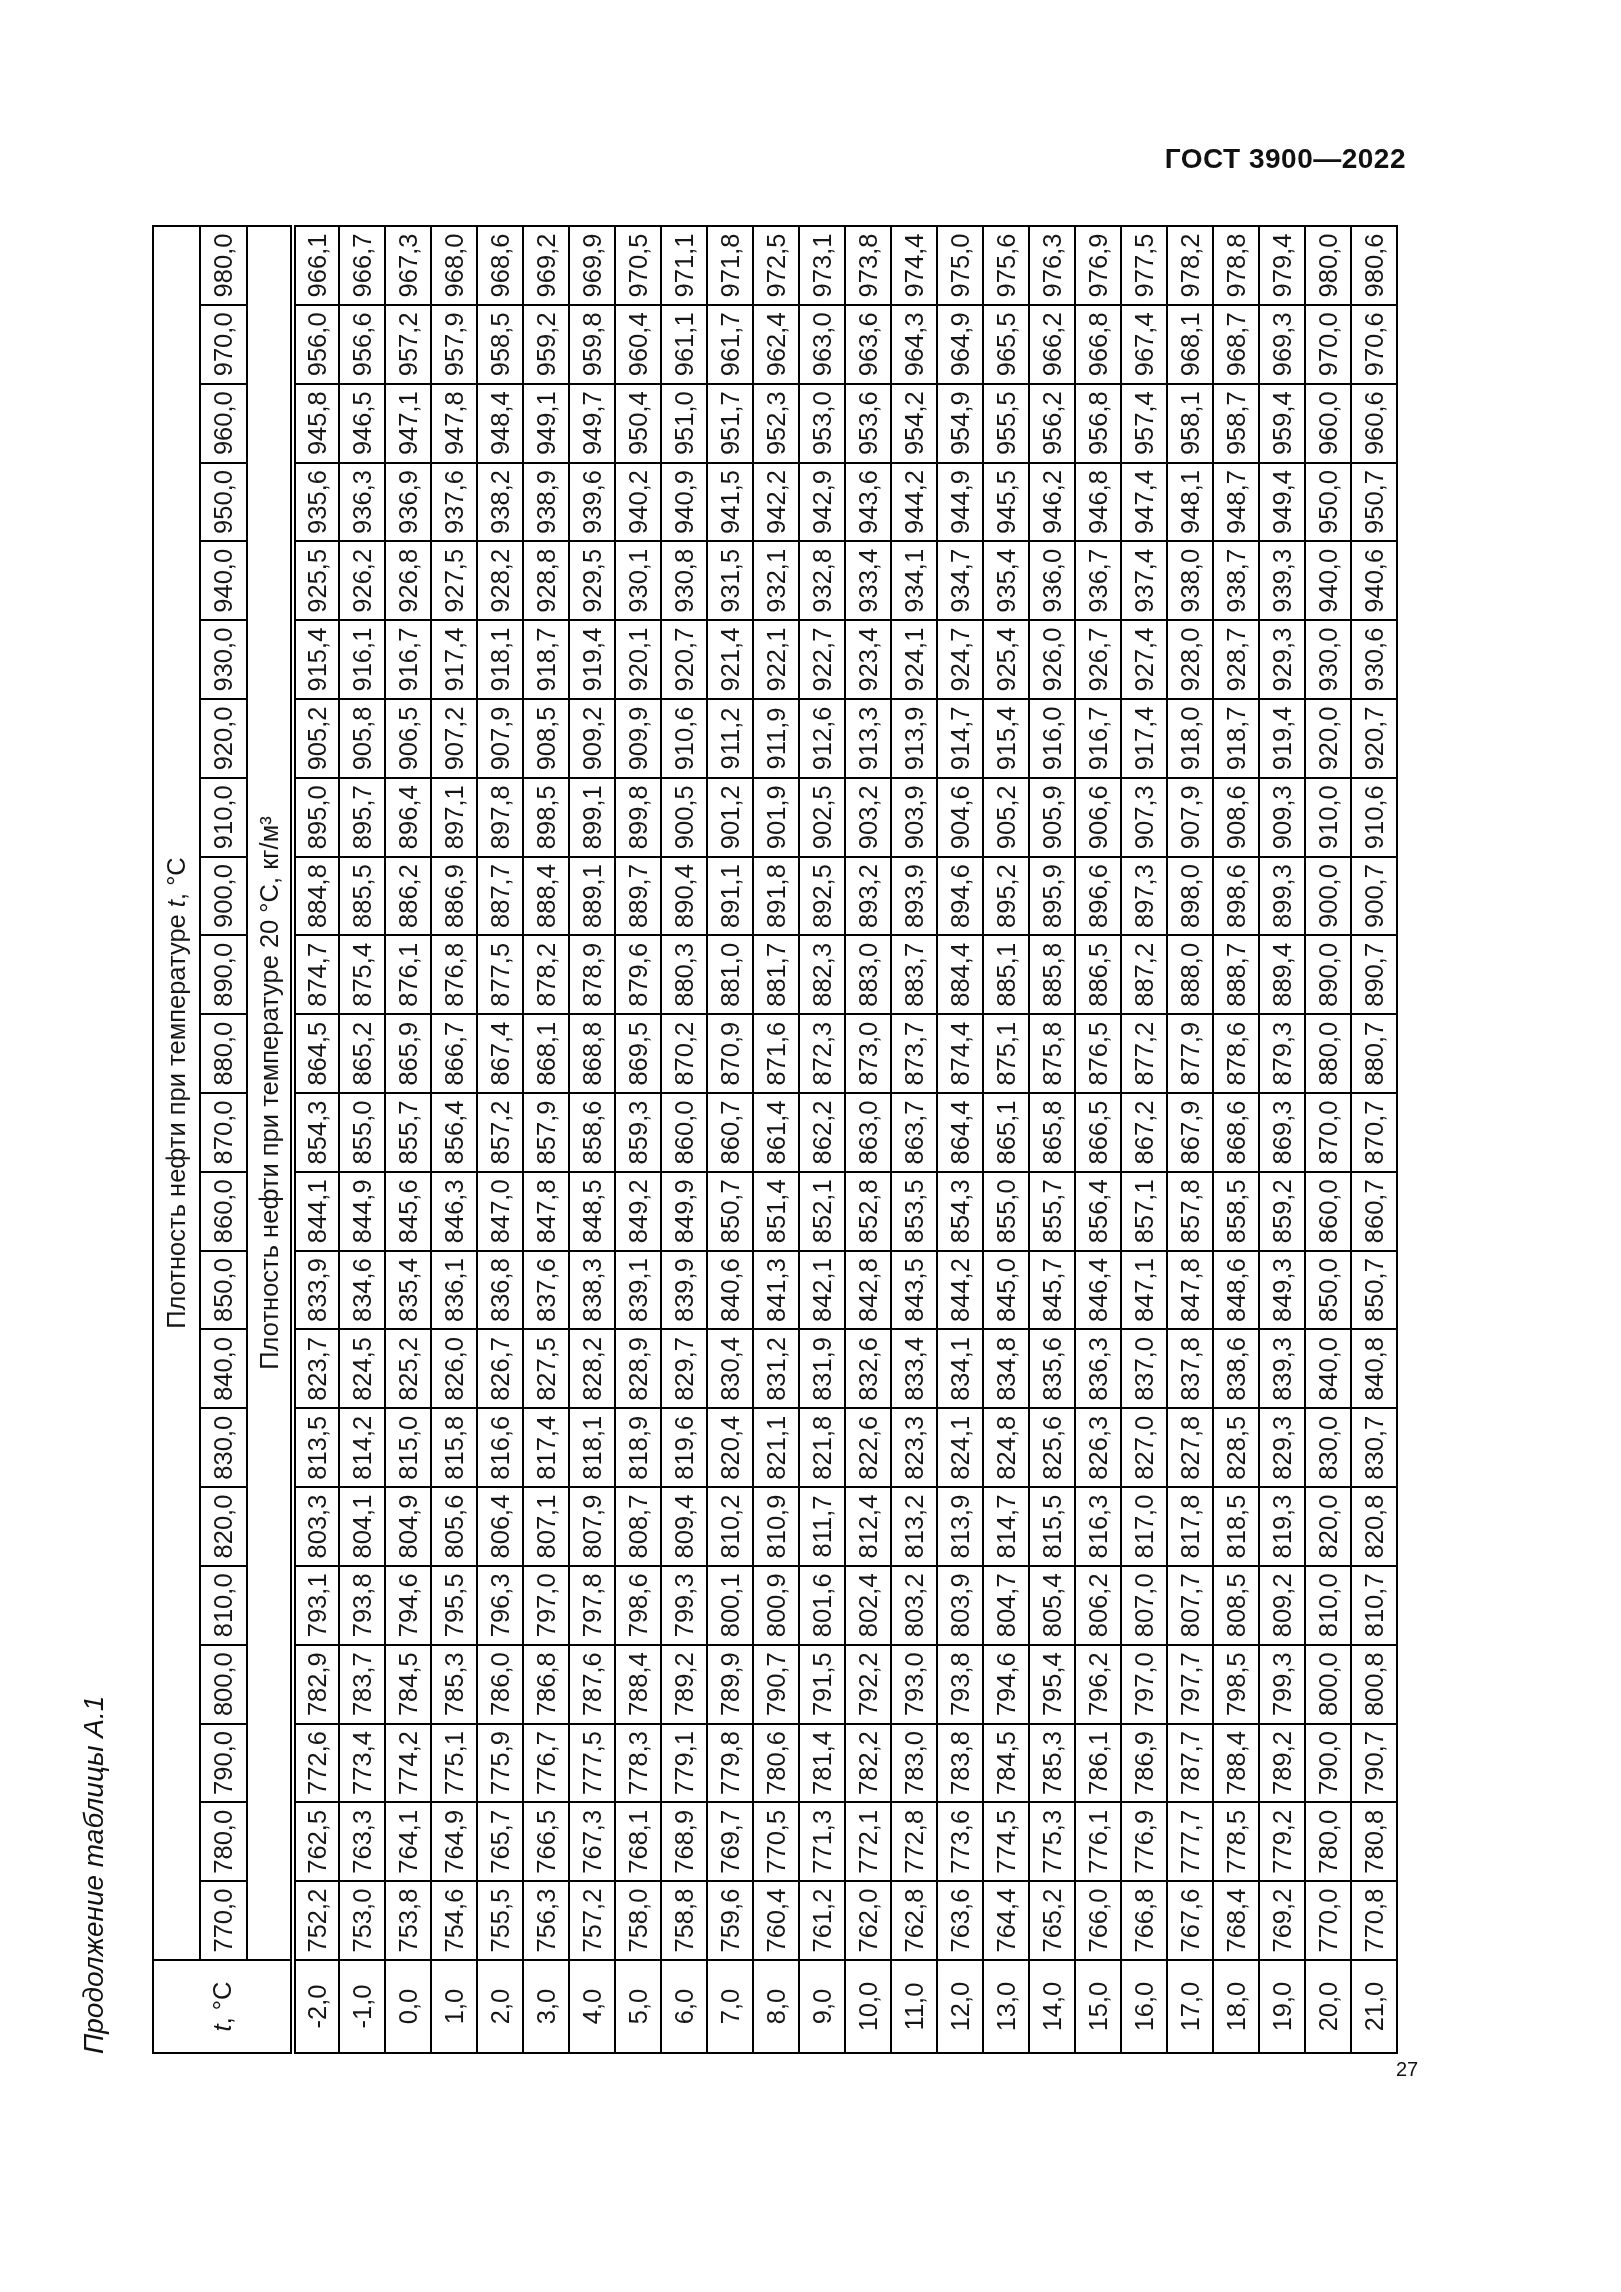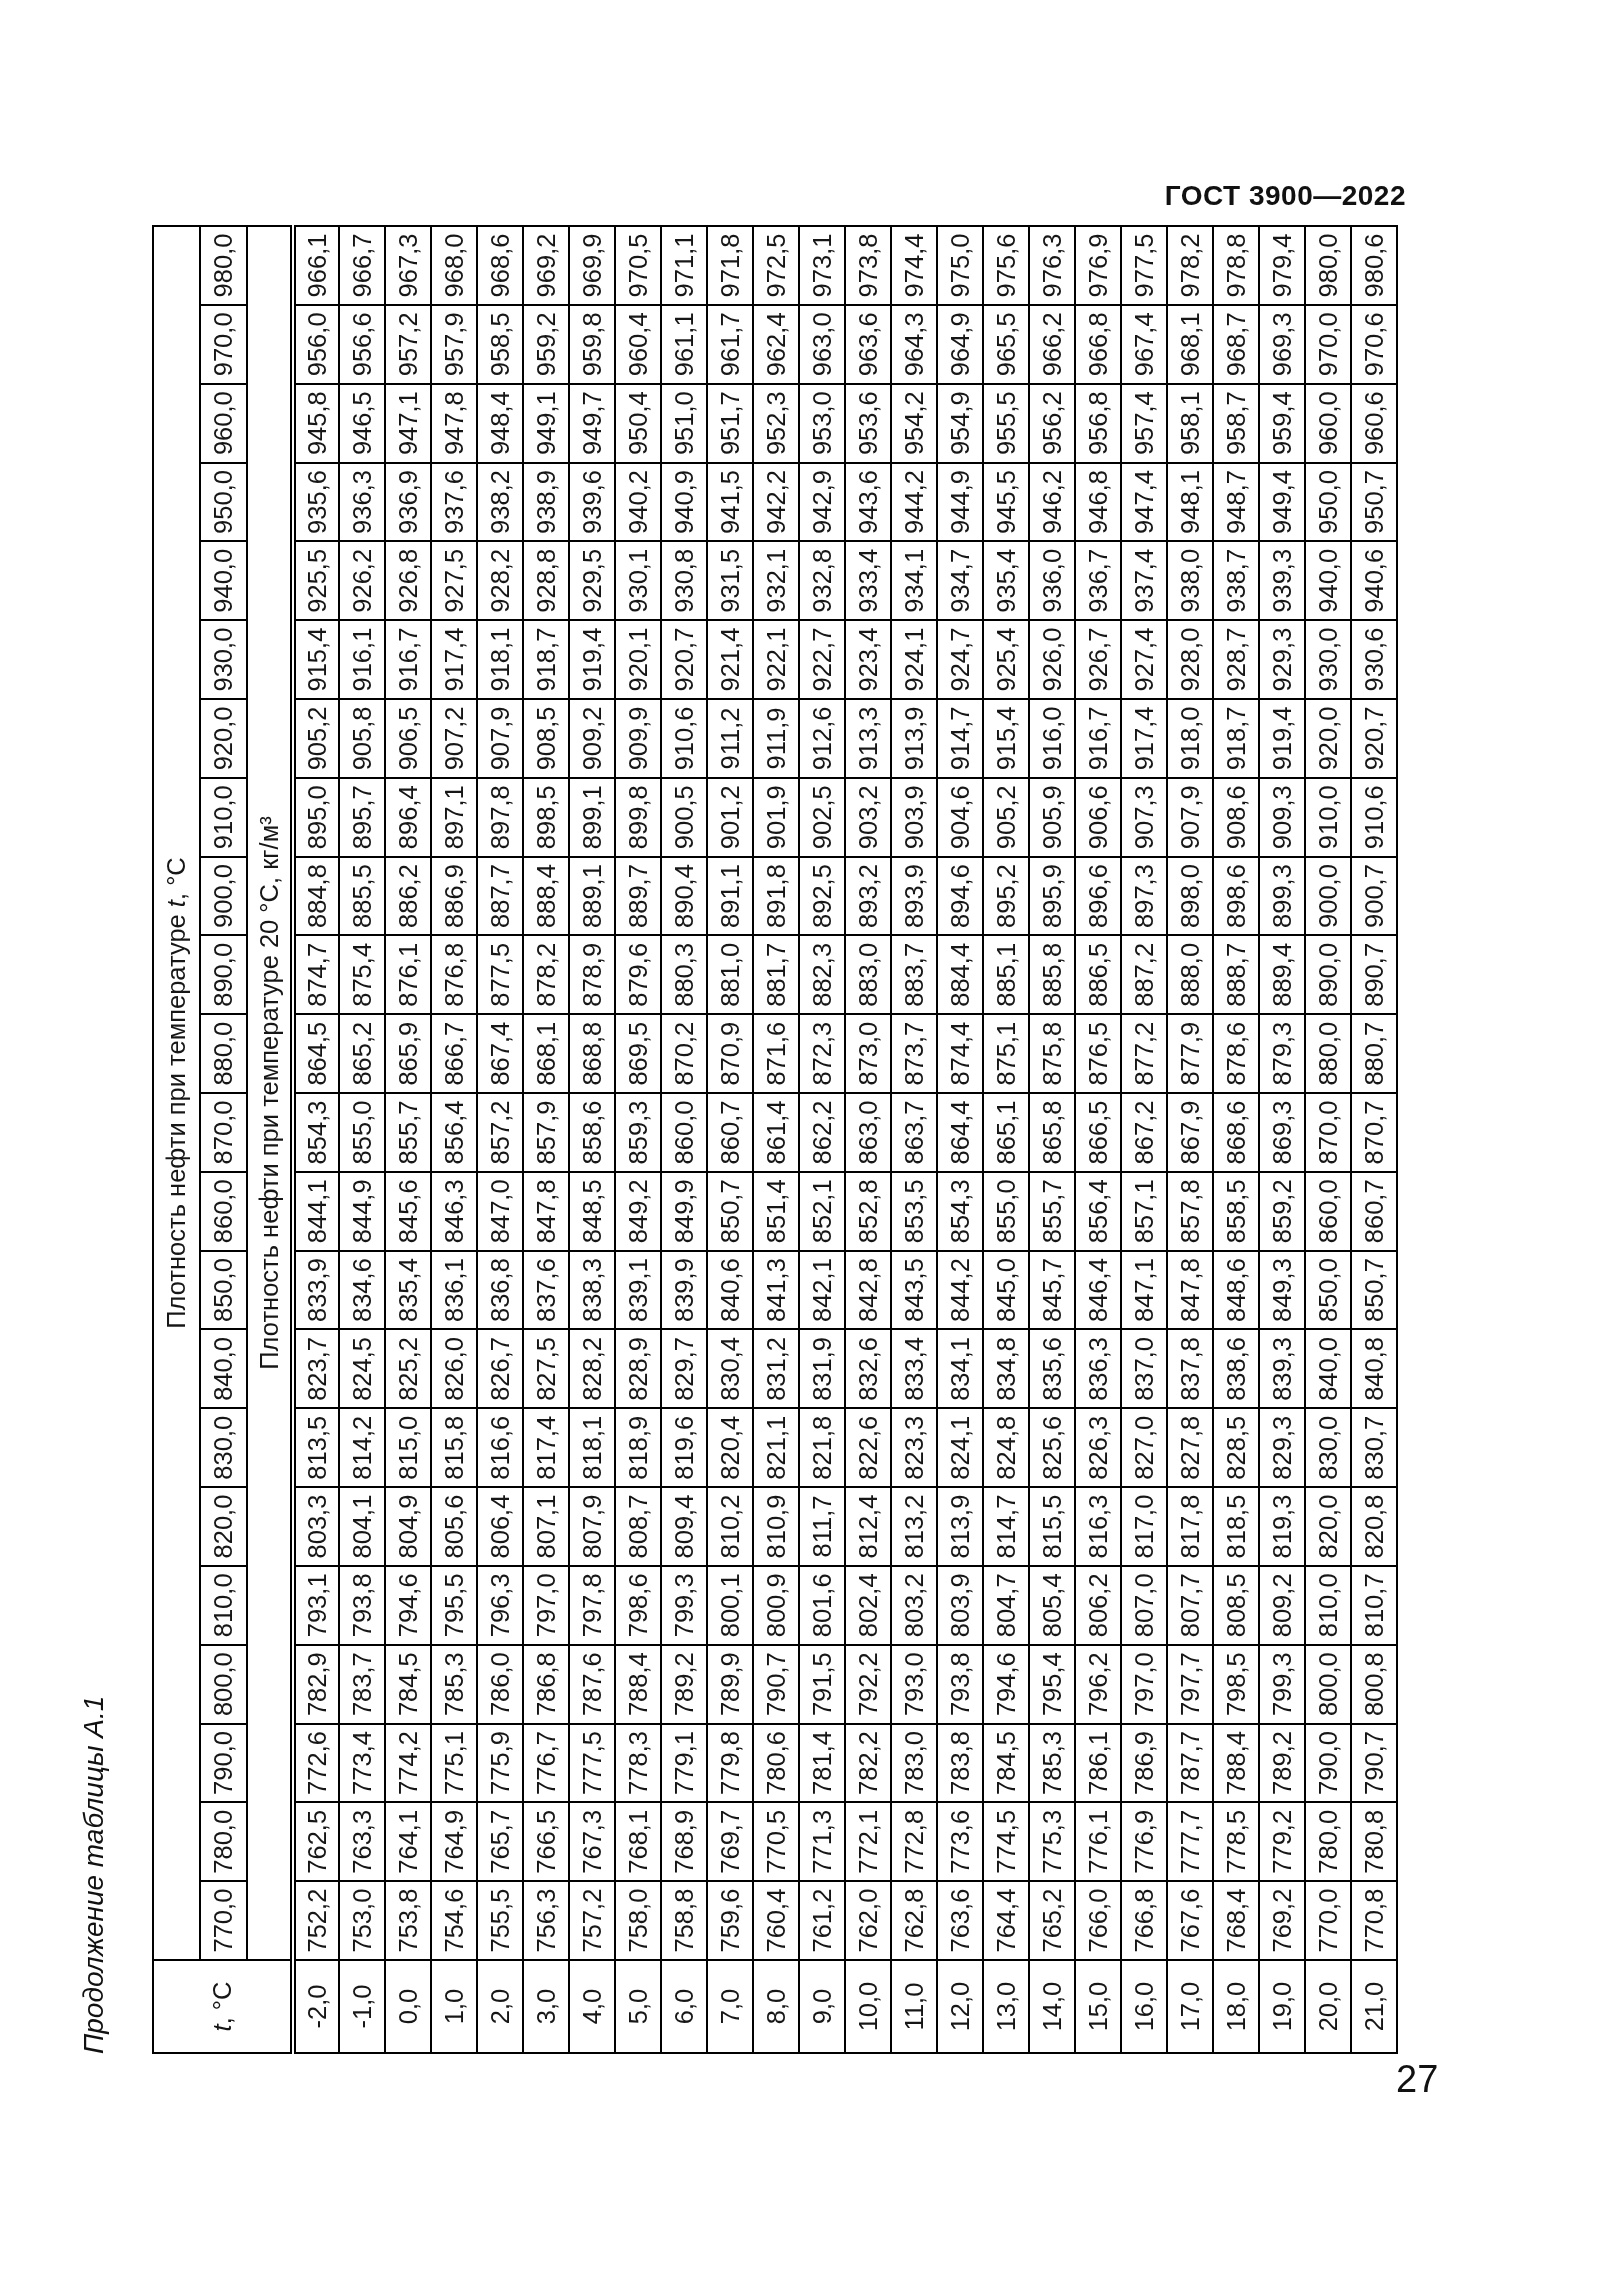--- a/index.html
+++ b/index.html
@@ -2,28 +2,28 @@
 <html><head>
 <meta charset="utf-8">
 <style>
   html,body{margin:0;padding:0;}
   body{
     width:1621px;height:2293px;position:relative;background:#ffffff;
     font-family:"Liberation Sans", sans-serif;color:#111;overflow:hidden;
   }
   .gost-header{
     position:absolute;left:0;top:143px;width:1406px;text-align:right;
-    font-size:28px;font-weight:bold;letter-spacing:0.5px;margin-top:37px;
+    font-size:28px;font-weight:bold;letter-spacing:0.5px;
   }
   .caption-rot{
     position:absolute;left:78px;top:2054px;transform-origin:0 0;
     transform:rotate(-90deg);font-style:italic;font-size:28px;white-space:nowrap;
   }
   .page-number{
-    position:absolute;left:1396px;top:2058px;font-size:38px;
+    position:absolute;left:1396px;top:2058px;font-size:20px;
   }
   .table-area{position:absolute;left:152px;top:225px;width:1244px;height:1829px;}
   .tbl-inner{
     width:1829px;height:1244px;transform-origin:0 0;
     transform:rotate(-90deg) translateX(-1829px);
   }
   table.gosttbl{
     border-collapse:collapse;table-layout:fixed;width:1829px;height:1244px;
     border:2.9px solid #000;
   }

